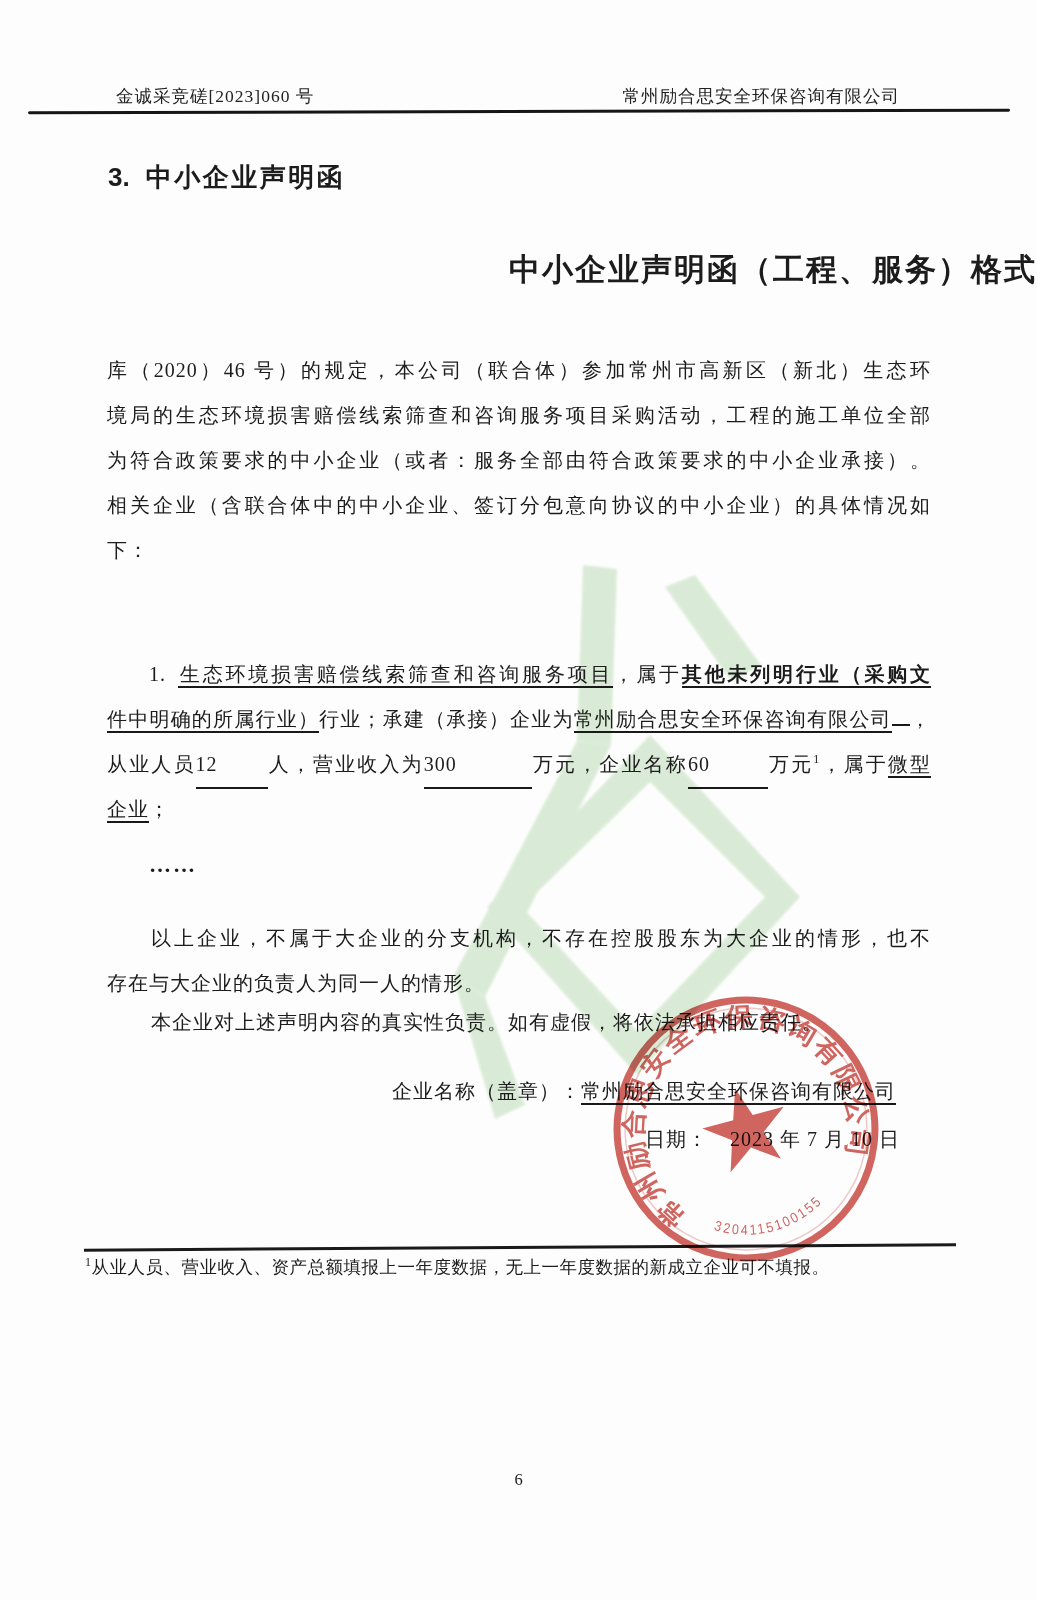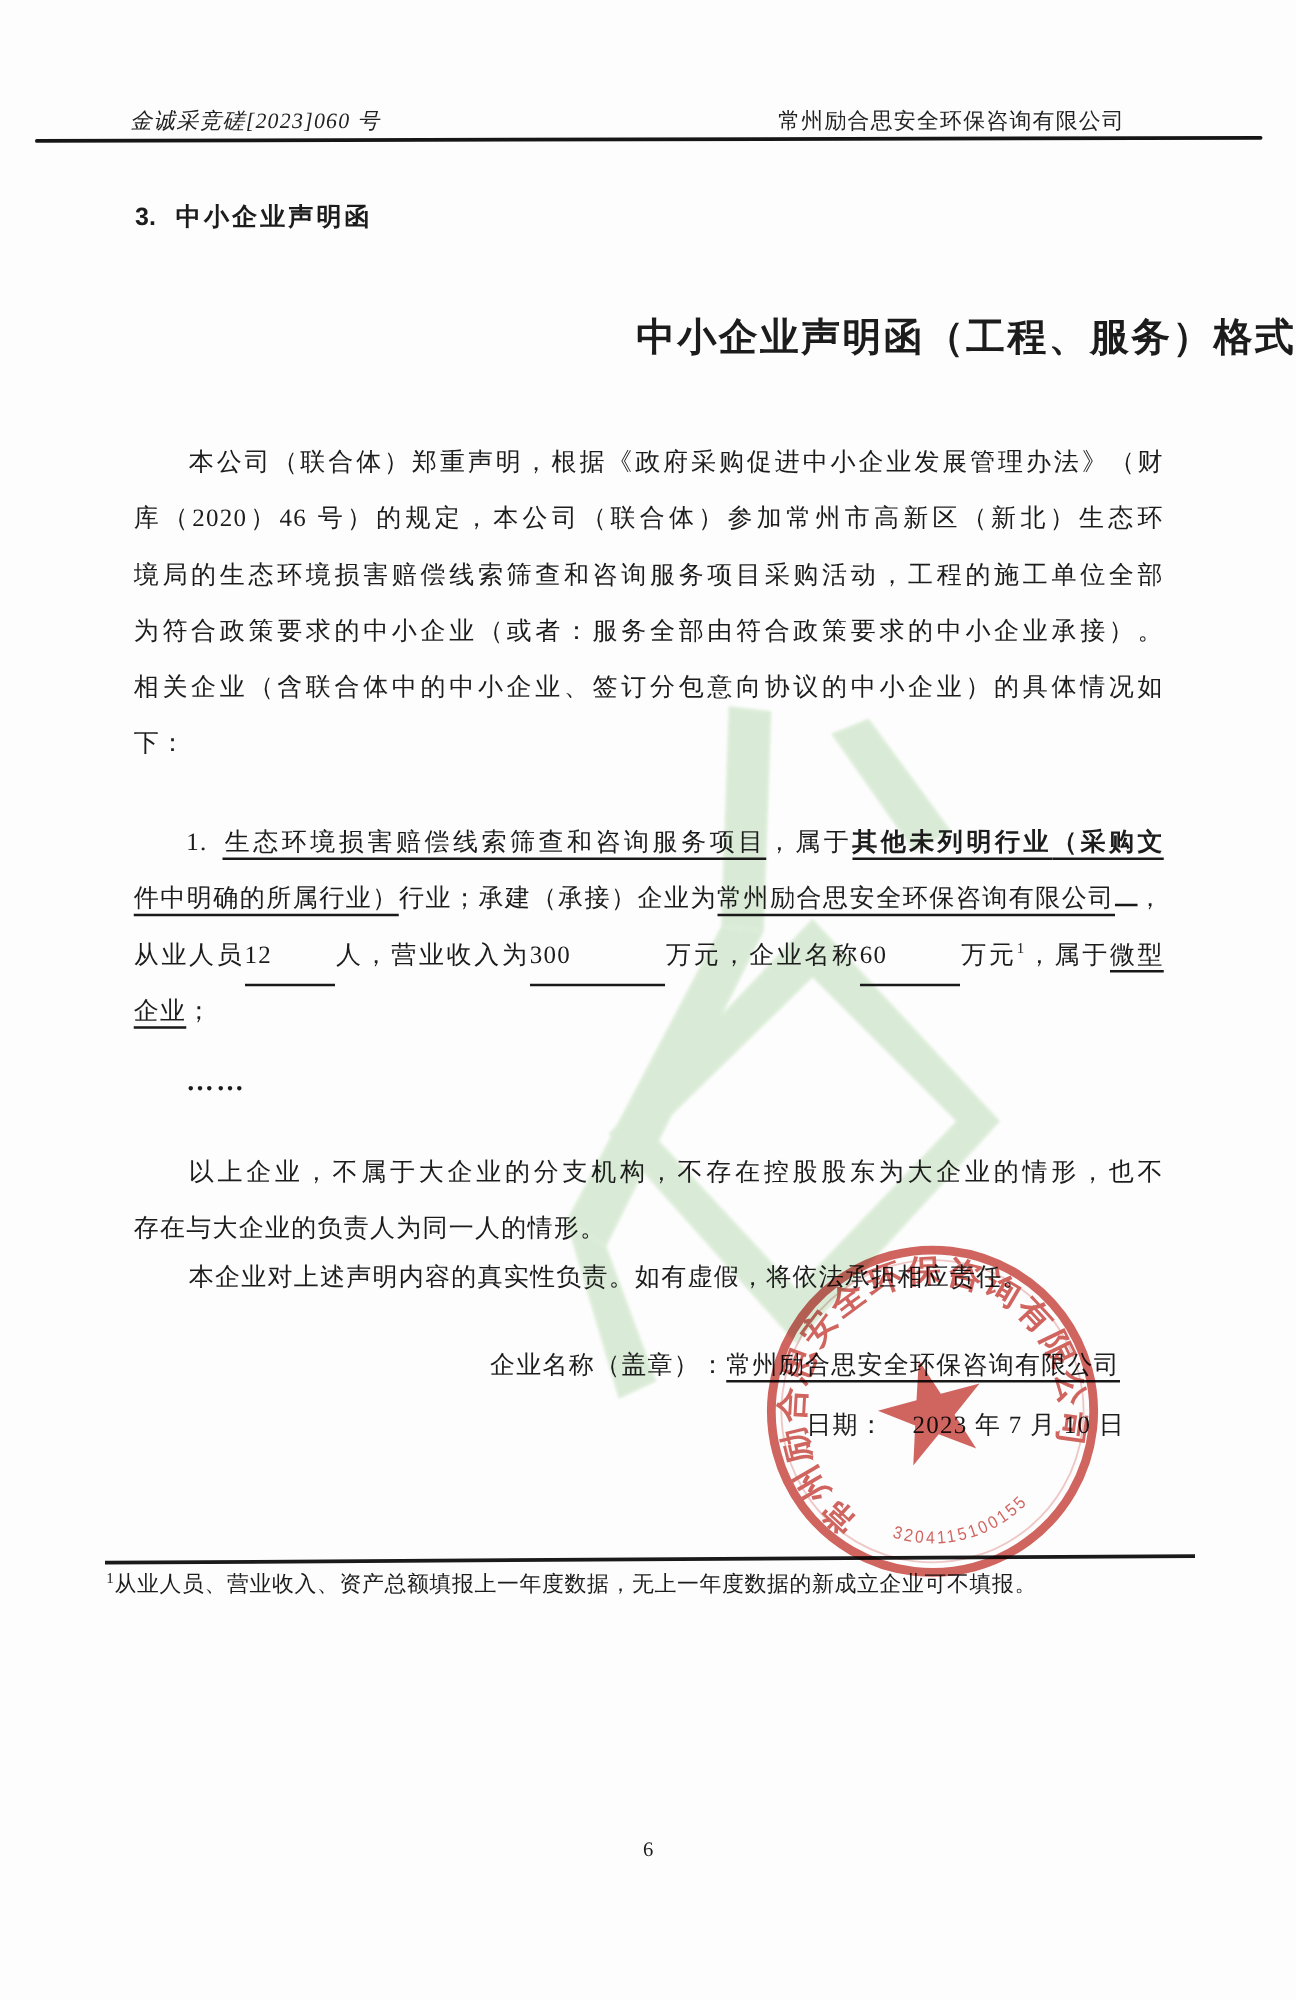--- a/index.html
+++ b/index.html
@@ -1,25 +1,25 @@
 <!DOCTYPE html>
 <html><head>
 <meta charset="utf-8">
 <style>
   html,body{margin:0;padding:0;background:#ffffff;}
   .page{position:relative;width:1037px;height:1600px;background:#fdfdfd;overflow:hidden;
         font-family:"Liberation Serif","DejaVu Serif",serif;color:#1c1c1c;}
   
   .hdr{position:absolute;top:84px;font-size:17.5px;letter-spacing:1px;color:#222;}
-  .hdr-left{left:104px;font-style:italic;}
+  .hdr-left{left:116px;}
   .hdr-right{right:137px;}
   .hdr-rule{position:absolute;left:28px;top:110px;width:982px;height:3px;background:#161616;
             transform:rotate(-0.15deg);border-radius:2px;}
   
-  .sec-heading{position:absolute;left:108px;top:160px;font-size:20px;font-weight:bold;
+  .sec-heading{position:absolute;left:108px;top:160px;font-size:26px;font-weight:bold;
                font-family:"Liberation Sans","DejaVu Sans",sans-serif;letter-spacing:2.5px;}
   .sec-heading .num{margin-right:16px;letter-spacing:0;}
   .doc-title{position:absolute;left:0;top:249px;width:100%;text-align:right;font-size:31px;
              font-weight:bold;font-family:"Liberation Sans","DejaVu Sans",sans-serif;letter-spacing:2px;}
   
   .blk{position:absolute;left:107px;width:824px;font-size:20px;letter-spacing:1px;}
   .line{display:block;height:45px;line-height:45px;white-space:nowrap;}
   .fill{white-space:normal;text-align:justify;text-align-last:justify;}
   .ind{text-indent:44px;}
   .ind2{text-indent:42px;}
@@ -65,21 +65,20 @@
   <div class="hdr hdr-right z1">常州励合思安全环保咨询有限公司</div>
   <div class="hdr-rule z1"></div>
 
   <div class="sec-heading z1">
     <span class="num">3.</span><span>中小企业声明函</span>
   </div>
 
   <div class="doc-title z1">中小企业声明函（工程、服务）格式</div>
 
   <div class="blk z1" style="top:348px;">
-    <span class="line fill ind">本公司（联合体）郑重声明，根据《政府采购促进中小企业发展管理办法》（财</span>
     <span class="line fill">库（2020）46 号）的规定，本公司（联合体）参加常州市高新区（新北）生态环</span>
     <span class="line fill">境局的生态环境损害赔偿线索筛查和咨询服务项目采购活动，工程的施工单位全部</span>
     <span class="line fill">为符合政策要求的中小企业（或者：服务全部由符合政策要求的中小企业承接）。</span>
     <span class="line fill">相关企业（含联合体中的中小企业、签订分包意向协议的中小企业）的具体情况如</span>
     <span class="line">下：</span>
   </div>
 
   <div class="blk z1" style="top:652px;">
     <span class="line fill ind2"><span>1.</span><span style="display:inline-block;width:12px;"></span><span class="u">生态环境损害赔偿线索筛查和咨询服务项目</span><span>，属于</span><span class="b u">其他未列明行业</span><span class="b u">（采购文</span></span>
     <span class="line fill"><span class="u">件中明确的所属行业）</span><span>行业；承建（承接）企业为</span><span class="u">常州励合思安全环保咨询有限公司</span><span class="blank w18"></span><span>，</span></span>

